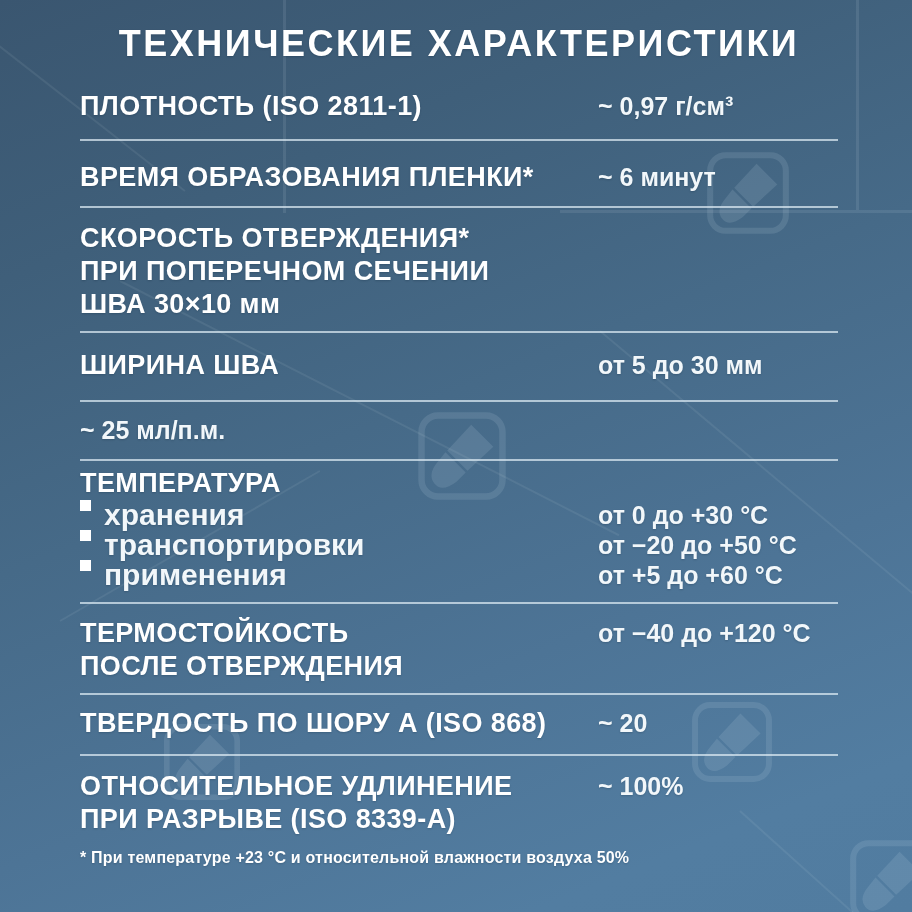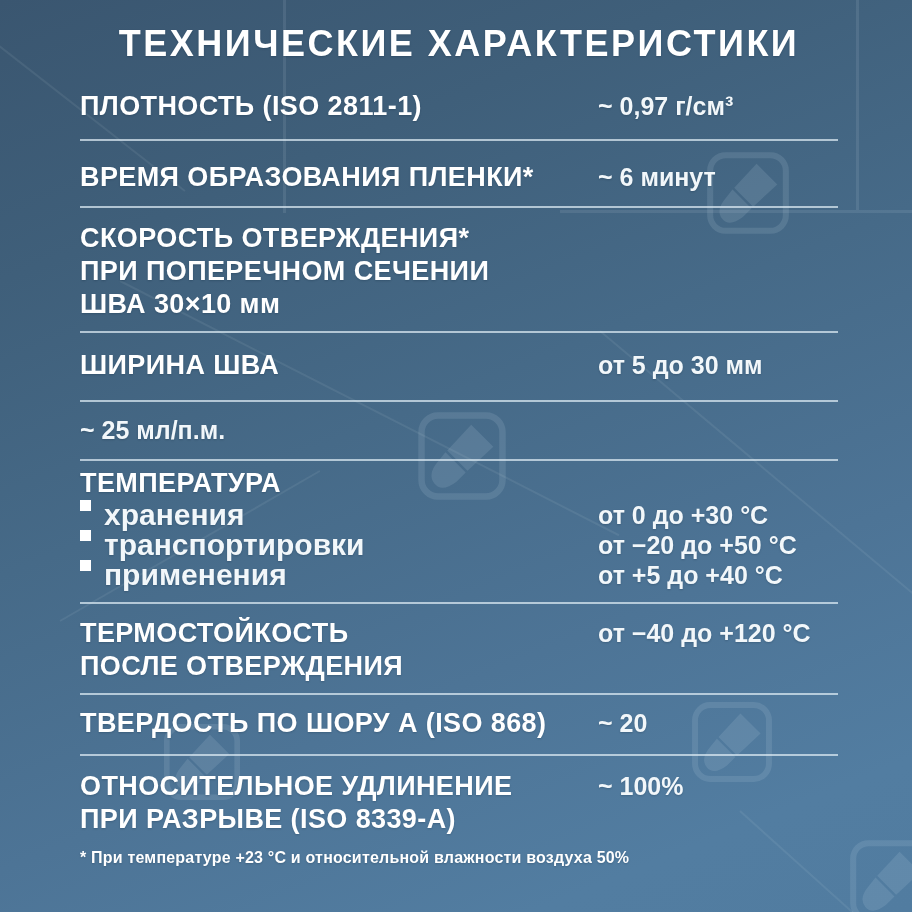--- a/index.html
+++ b/index.html
@@ -184,21 +184,21 @@
       <div class="value sub-val">от 0 до +30 °C</div>
       <div class="sub">
         <span class="bullet"></span>
         <span>транспортировки</span>
       </div>
       <div class="value sub-val">от −20 до +50 °C</div>
       <div class="sub">
         <span class="bullet"></span>
         <span>применения</span>
       </div>
-      <div class="value sub-val">от +5 до +40 °C</div>
+      <div class="value sub-val">от +5 до +60 °C</div>
     </div>
 
     <div class="row r7">
       <div class="label">ТЕРМОСТОЙКОСТЬ
 ПОСЛЕ ОТВЕРЖДЕНИЯ</div>
       <div class="value">от −40 до +120 °C</div>
     </div>
 
     <div class="row r8">
       <div class="label">ТВЕРДОСТЬ ПО ШОРУ А (ISO 868)</div>

